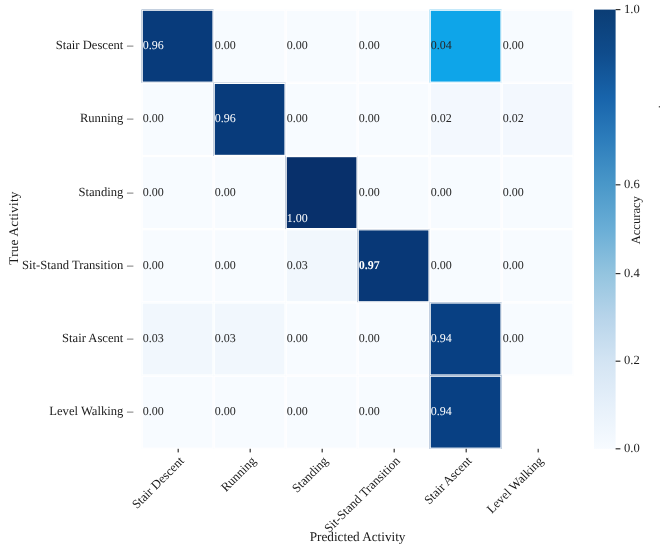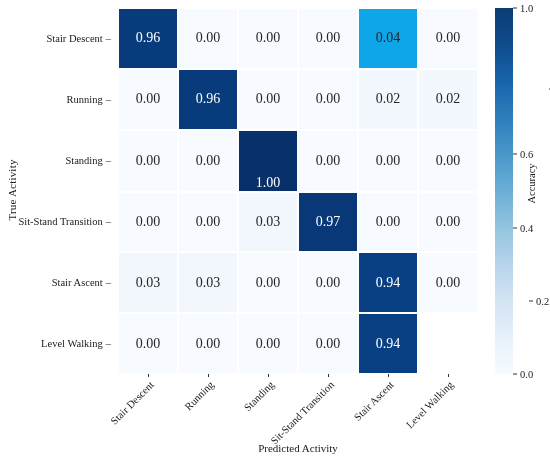--- a/index.html
+++ b/index.html
@@ -73,22 +73,21 @@
     height: 366px;
     display: grid;
     grid-template-columns: repeat(6, 1fr);
     grid-template-rows: repeat(6, 1fr);
     background: #ffffff;
   }
   .cell {
     position: relative;
     display: flex;
     align-items: center;
-    justify-content: center;
-    font-size: 14px;
+    font-size: 10px;
     box-sizing: border-box;
     border: 0.6px solid #ffffff;
   }
 
   
   #xticks {
     position: absolute;
     left: 118px;
     top: 374px;
     width: 360px;
@@ -298,21 +297,21 @@
       <div class="cell" style="background: rgb(247, 251, 255);">
         <span style="color: rgb(38, 38, 38);">0.00</span>
       </div>
       <div class="cell" style="background: rgb(247, 251, 255);">
         <span style="color: rgb(38, 38, 38);">0.00</span>
       </div>
       <div class="cell" style="background: rgb(241, 247, 253);">
         <span style="color: rgb(38, 38, 38);">0.03</span>
       </div>
       <div class="cell" style="background: rgb(8, 56, 119);">
-        <span style="color: rgb(255, 255, 255);">0.97</span>
+        <span style="color: rgb(255, 255, 255); font-weight: bold;">0.97</span>
       </div>
       <div class="cell" style="background: rgb(247, 251, 255);">
         <span style="color: rgb(38, 38, 38);">0.00</span>
       </div>
       <div class="cell" style="background: rgb(247, 251, 255);">
         <span style="color: rgb(38, 38, 38);">0.00</span>
       </div>
       <div class="cell" style="background: rgb(241, 247, 253);">
         <span style="color: rgb(38, 38, 38);">0.03</span>
       </div>
@@ -403,21 +402,21 @@
           <span>0.8</span>
         </div>
         <div class="cbtick" style="top: 146.4px;">
           <span class="cbdash"></span>
           <span>0.6</span>
         </div>
         <div class="cbtick" style="top: 219.6px;">
           <span class="cbdash"></span>
           <span>0.4</span>
         </div>
-        <div class="cbtick" style="top: 292.8px; margin-left: 16px;">
+        <div class="cbtick" style="top: 292.8px;">
           <span class="cbdash"></span>
           <span>0.2</span>
         </div>
         <div class="cbtick" style="top: 366px;">
           <span class="cbdash"></span>
           <span>0.0</span>
         </div>
       </div>
   </div>
   <div id="cb-label">

